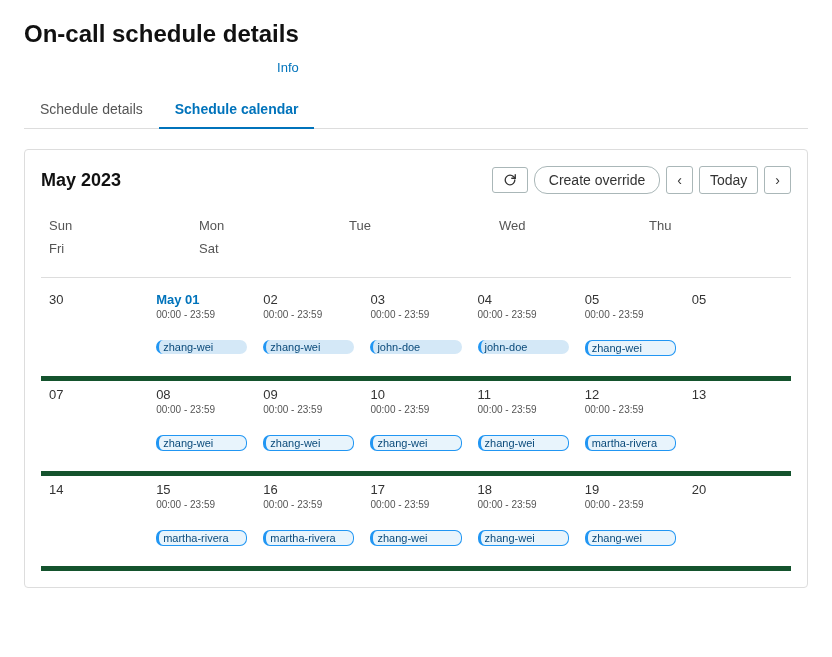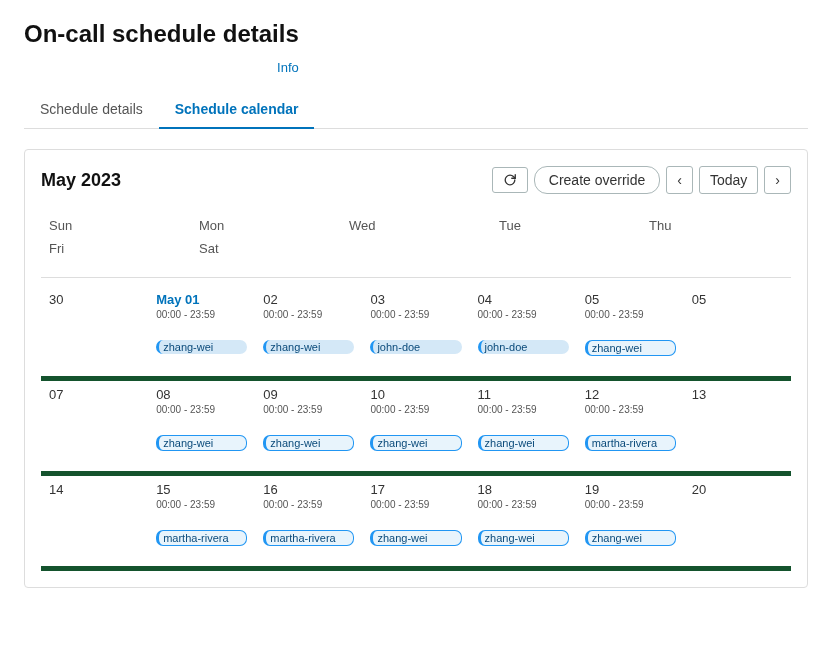--- a/index.html
+++ b/index.html
@@ -222,22 +222,22 @@
         <button class="btn-icon">Today</button>
         <button class="btn-icon">›</button>
       </div>
     </div>
 
     <div class="calendar-grid">
 
       <div class="day-headers">
         <div class="day-header">Sun</div>
         <div class="day-header">Mon</div>
+        <div class="day-header">Tue</div>
         <div class="day-header">Wed</div>
-        <div class="day-header">Tue</div>
         <div class="day-header">Thu</div>
         <div class="day-header">Fri</div>
         <div class="day-header">Sat</div>
       </div>
 
       <div id="calendar-weeks">
           <div class="week-row">
             <div class="day-cell">
               <div class="day-num">30</div>
             </div>

